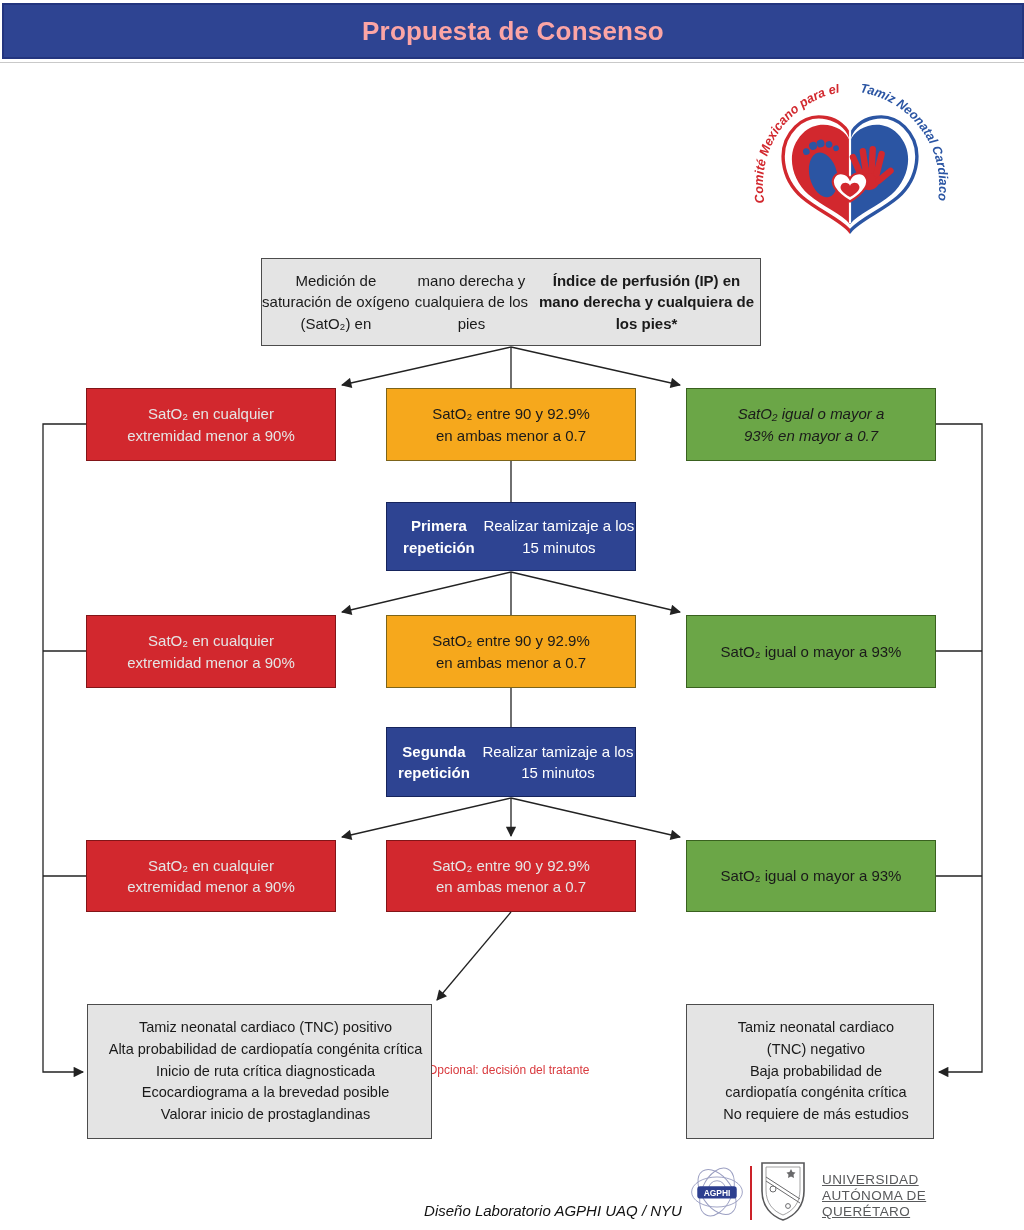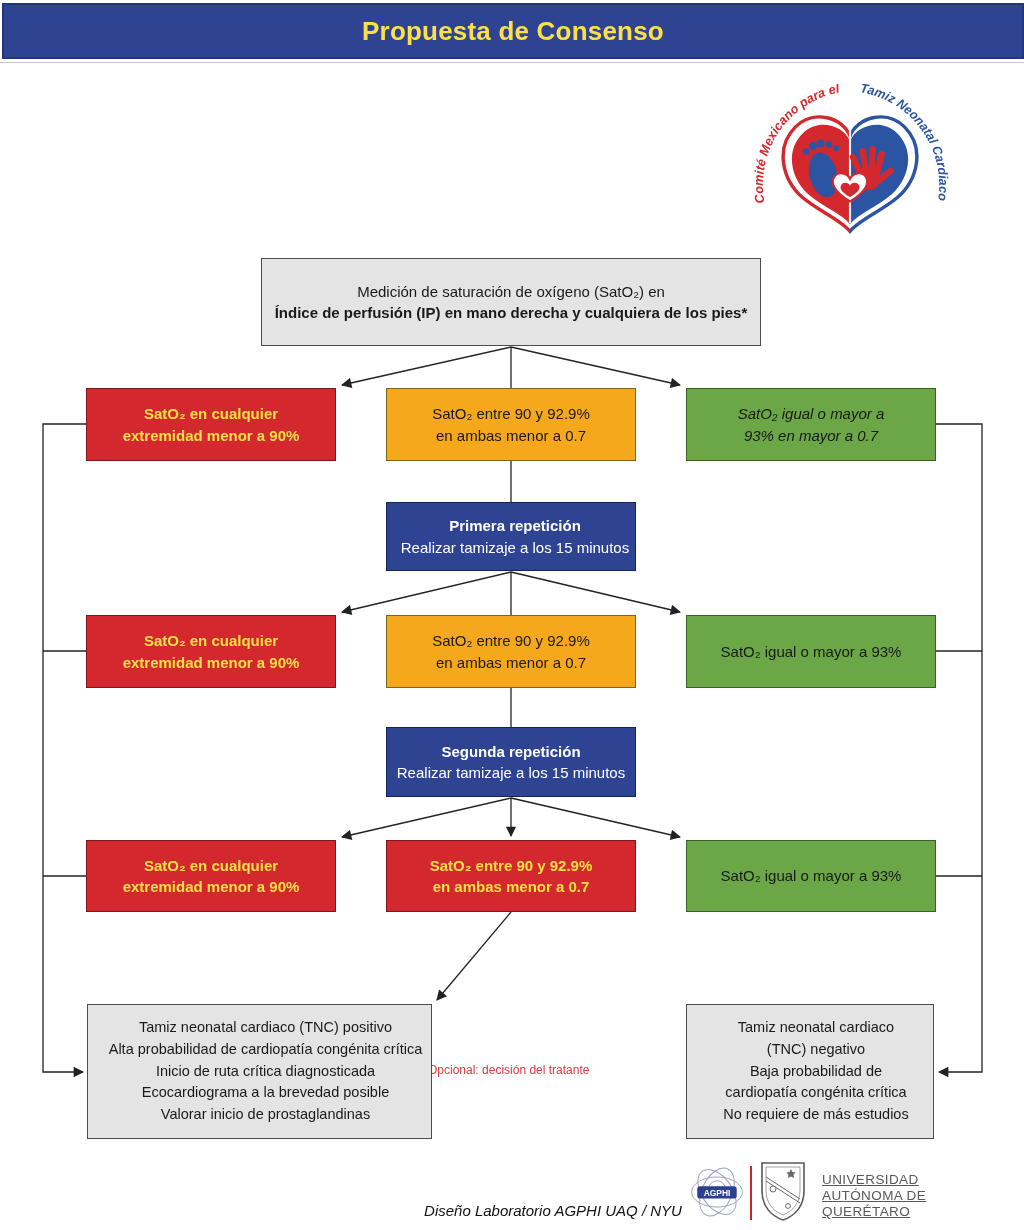--- a/index.html
+++ b/index.html
@@ -2,29 +2,29 @@
 <html><head>
 <meta charset="utf-8">
 <style>
   html,body{margin:0;padding:0;background:#fff;}
   .page{position:relative;width:1024px;height:1230px;background:#fff;overflow:hidden;
         font-family:"Liberation Sans","DejaVu Sans",sans-serif;color:#1a1a1a;}
 
   
   .header{position:absolute;left:2px;top:3px;width:1018px;height:52px;background:#2e4492;
           border:2px solid #23357e;display:flex;align-items:center;justify-content:center;}
-  .header span{color:#fde047;font-size:26px;font-weight:bold;letter-spacing:.2px;}
+  .header span{color:#fca5a5;font-size:26px;font-weight:bold;letter-spacing:.2px;}
   .header-underline{position:absolute;left:0;top:62px;width:1024px;height:1px;background:#c9c9c9;}
 
   
-  .box{position:absolute;box-sizing:border-box;display:flex;flex-direction:column;
+  .box{position:absolute;box-sizing:border-box;display:flex;
        align-items:center;justify-content:center;text-align:center;font-size:15px;
        line-height:1.42;white-space:pre-line;z-index:2;}
   .grayb{background:#e4e4e4;border:1.5px solid #4c4c4c;color:#1a1a1a;}
-  .redb{background:#d2282e;border:1.5px solid #821518;color:#fde047;font-weight:bold;}
+  .redb{background:#d2282e;border:1.5px solid #821518;color:#e5e5e5;}
   .amberb{background:#f6a81c;border:1.5px solid #7c641a;color:#1a1a1a;}
   .greenb{background:#6ba647;border:1.5px solid #39611f;color:#1a1a1a;}
   .navyb{background:#2e4492;border:1.5px solid #16245c;color:#fff;}
   .bold{font-weight:bold;}
   .smallish{font-size:14.5px;line-height:1.5;padding-left:12px;}
 
   
   .arrows{position:absolute;left:0;top:0;width:1024px;height:1230px;z-index:4;pointer-events:none;}
   .arrows line,.arrows polyline{stroke:#222;stroke-width:1.3;fill:none;}
 
@@ -135,20 +135,21 @@
     <line x1="86" y1="651" x2="43" y2="651"></line>
     <line x1="86" y1="876" x2="43" y2="876"></line>
 
     <polyline points="936,424 982,424 982,1072 939,1072" marker-end="url(#arrow)"></polyline>
     <line x1="936" y1="651" x2="982" y2="651"></line>
     <line x1="936" y1="876" x2="982" y2="876"></line>
   </svg>
 
   <div class="box grayb" style="left:261px;top:258px;width:500px;height:88px;">
     <div>Medición de saturación de oxígeno (SatO₂) en</div>
+    <div>mano derecha y cualquiera de los pies</div>
     <div class="bold">Índice de perfusión (IP) en mano derecha y cualquiera de los pies*</div>
   </div>
 
   <div class="box redb" style="left:86px;top:388px;width:250px;height:73px;">SatO₂ en cualquier
 extremidad menor a 90%</div>
   <div class="box amberb" style="left:386px;top:388px;width:250px;height:73px;">SatO₂ entre 90 y 92.9%
 en ambas menor a 0.7</div>
   <div class="box greenb" style="left:686px;top:388px;width:250px;height:73px;font-style:italic;">SatO₂ igual o mayor a
 93% en mayor a 0.7</div>
 

